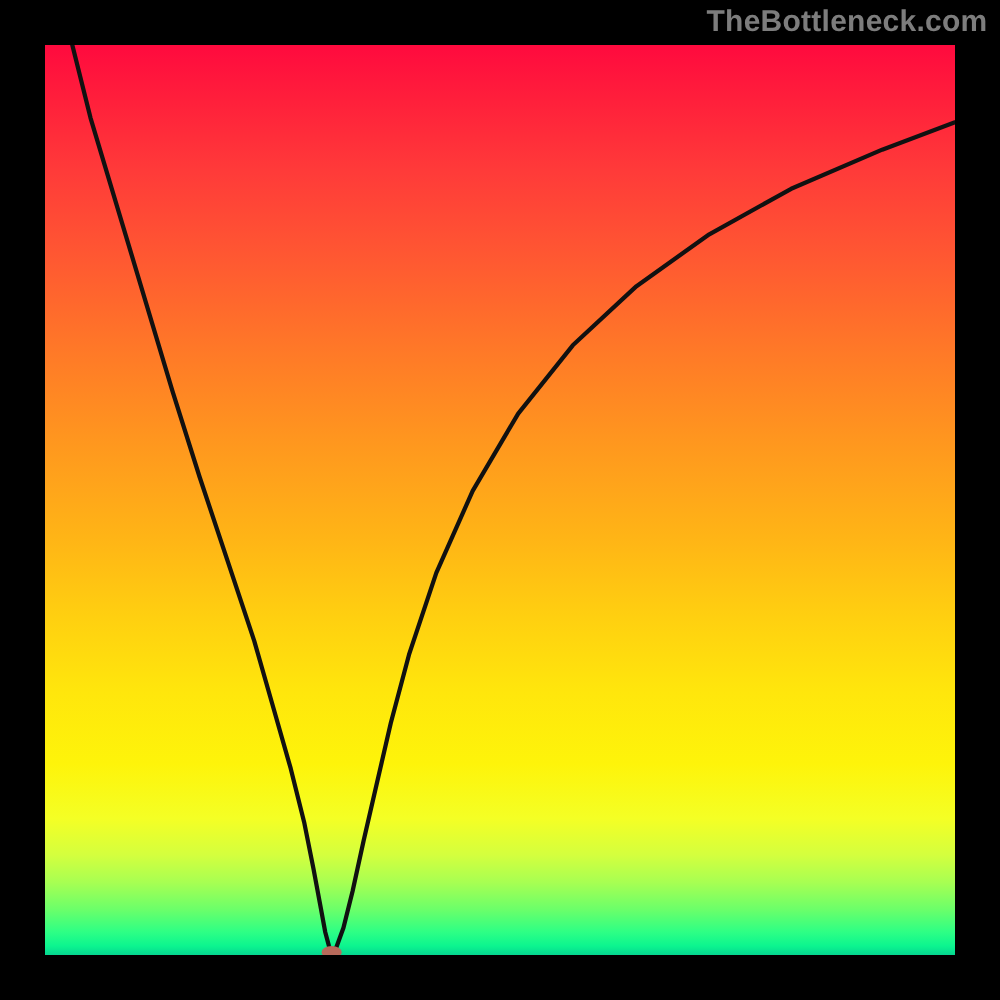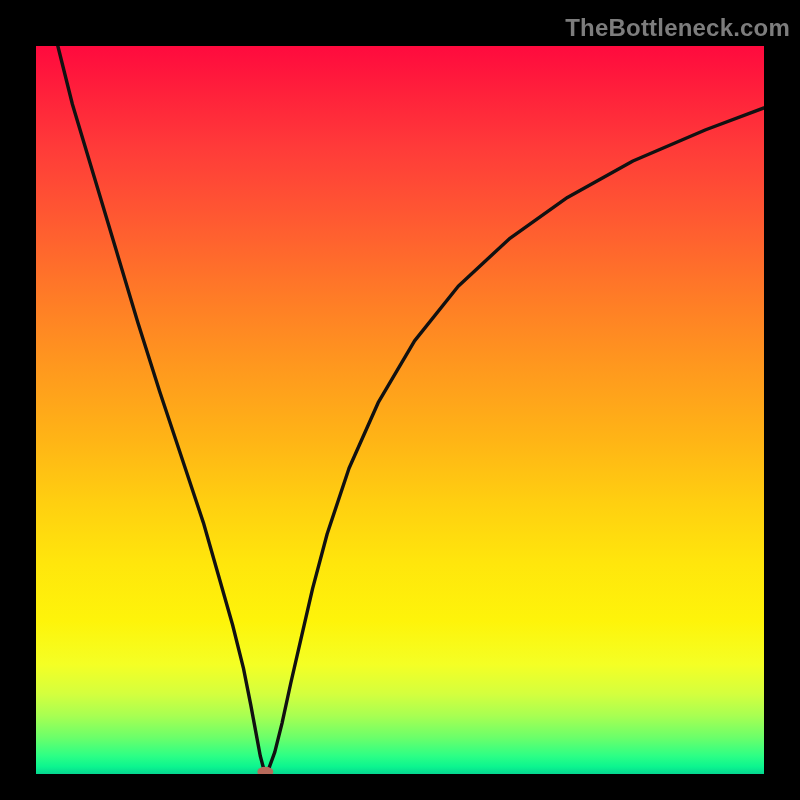--- a/index.html
+++ b/index.html
@@ -1,19 +1,19 @@
 <!DOCTYPE html>
 <html><head>
 <meta charset="utf-8">
 <style>
   * { margin: 0; padding: 0; box-sizing: border-box; }
   html, body { width: 800px; height: 800px; background: #000; overflow: hidden; }
   .frame {
     position: absolute;
-    left: 0; top: 10px;
+    left: 0; top: 0;
     width: 800px; height: 784px;
     background: #000;
   }
   .watermark {
     position: absolute;
     top: 4px;
     right: 10px;
     font-family: Arial, Helvetica, sans-serif;
     font-size: 24px;
     font-weight: 600;

